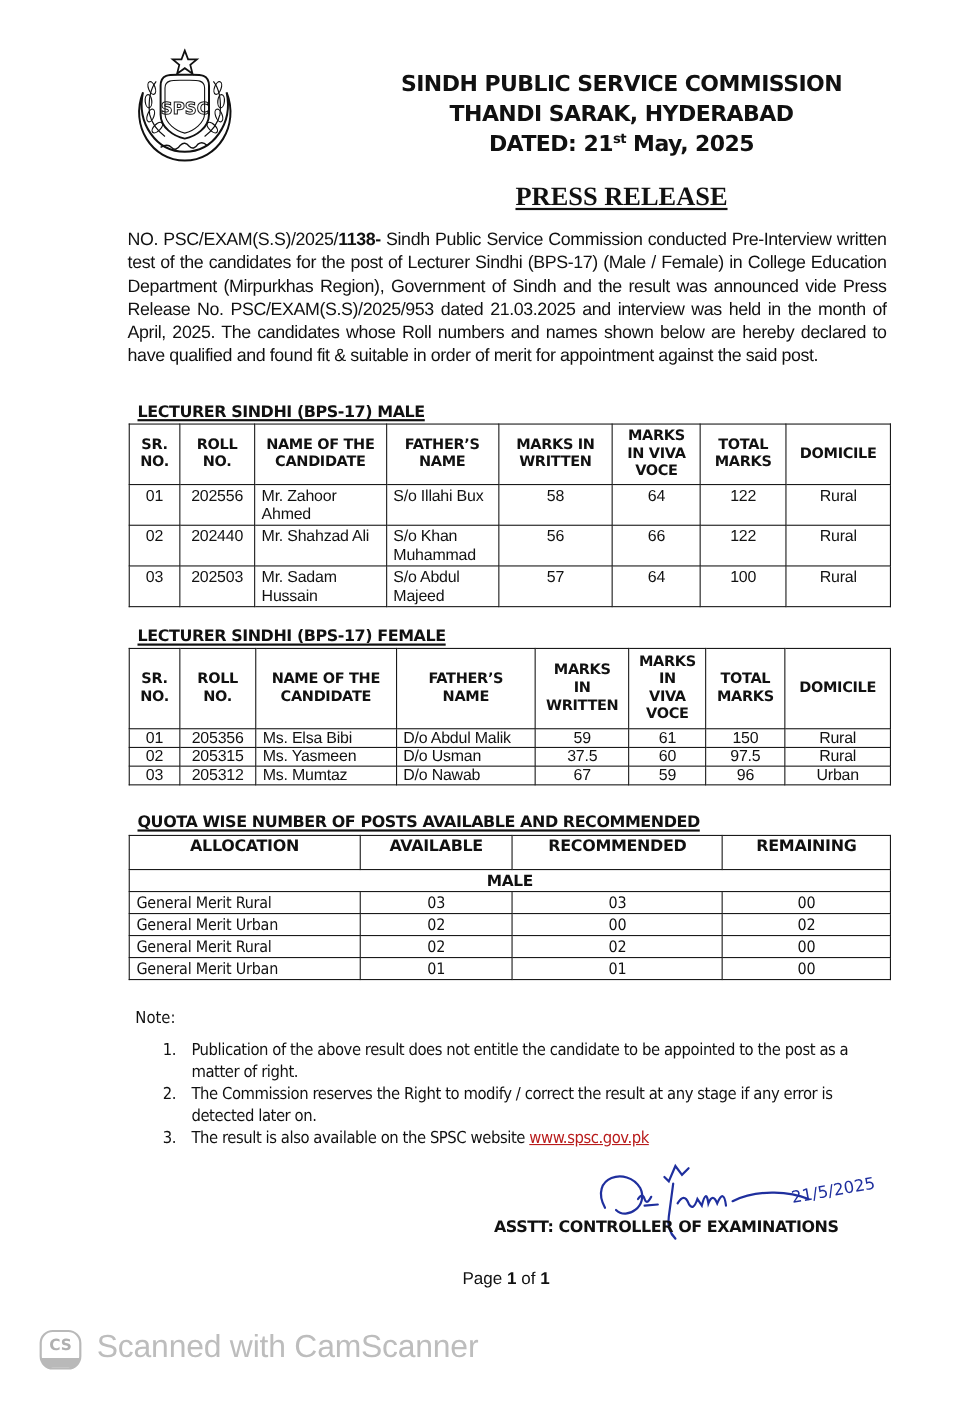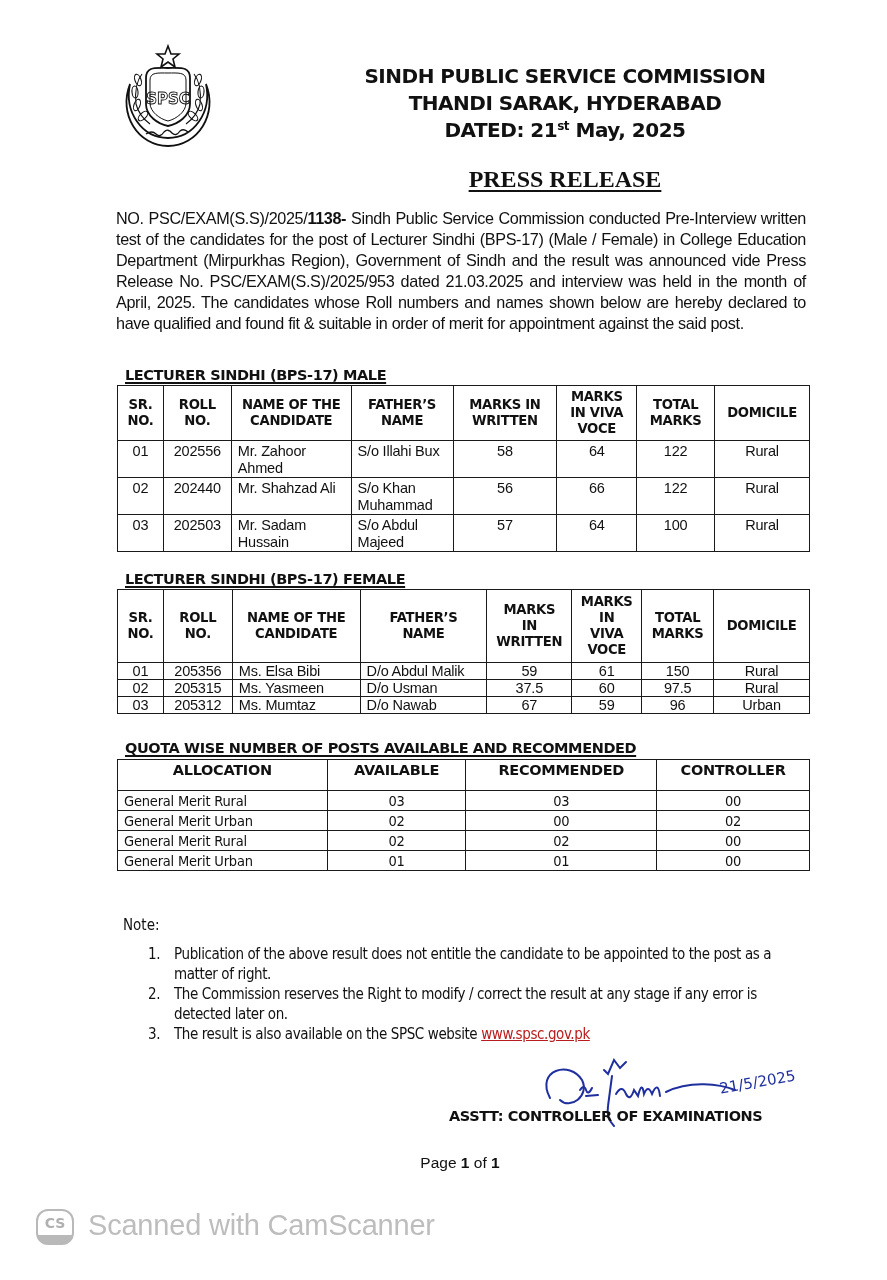--- a/index.html
+++ b/index.html
@@ -215,24 +215,27 @@
     <col style="width:210px">
       <col style="width:139px">
       <col style="width:191px">
       <col style="width:153px">
   </colgroup>
   <thead>
     <tr>
       <th>ALLOCATION</th>
       <th>AVAILABLE</th>
       <th>RECOMMENDED</th>
-      <th>CONTROLLER</th>
+      <th>REMAINING</th>
     </tr>
   </thead>
   <tbody>
+    <tr>
+        <td class="grp" colspan="4">MALE</td>
+      </tr>
     <tr>
       <td class="l">General Merit Rural</td>
       <td class="c">03</td>
       <td class="c">03</td>
       <td class="c">00</td>
     </tr>
     <tr>
       <td class="l">General Merit Urban</td>
       <td class="c">02</td>
       <td class="c">00</td>

